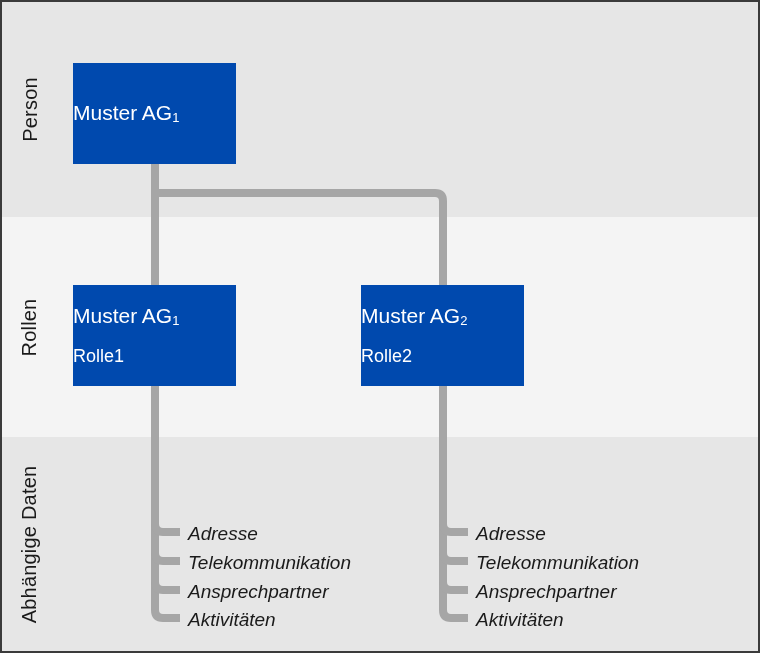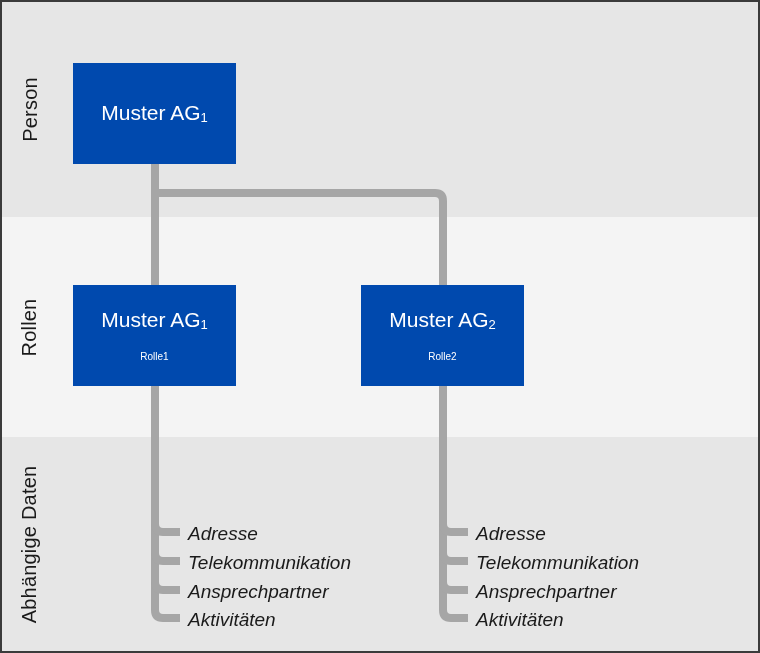--- a/index.html
+++ b/index.html
@@ -69,38 +69,38 @@
   }
 
   
   .node{
     position:absolute;
     background:#0047ab;
     background:#0049ae;
     color:#ffffff;
     display:flex;
     flex-direction:column;
-    align-items:center;
+    align-items:flex-start;
     justify-content:center;
     z-index:12;
     box-sizing:border-box;
   }
   .node .title{
     font-size:21px;
     line-height:1.05;
     white-space:nowrap;
   }
   .node .title sub{
     font-size:13px;
     vertical-align:baseline;
     position:relative;
     bottom:-2px;
   }
   .node .subtitle{
-    font-size:10px;
+    font-size:18px;
     line-height:1.1;
     margin-top:20px;
     white-space:nowrap;
   }
   .node-person{ left:73px;  top:63px;  width:163px; height:101px; }
   .node-role1 { left:73px;  top:285px; width:163px; height:101px; }
   .node-role2 { left:361px; top:285px; width:163px; height:101px; }
 
   
   .leaf-label{

